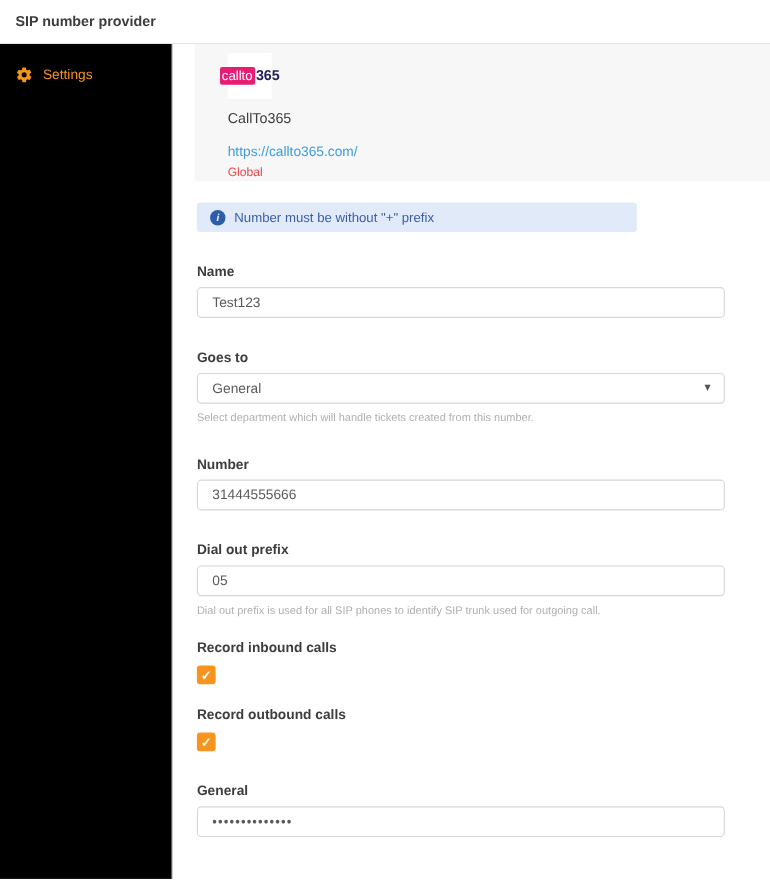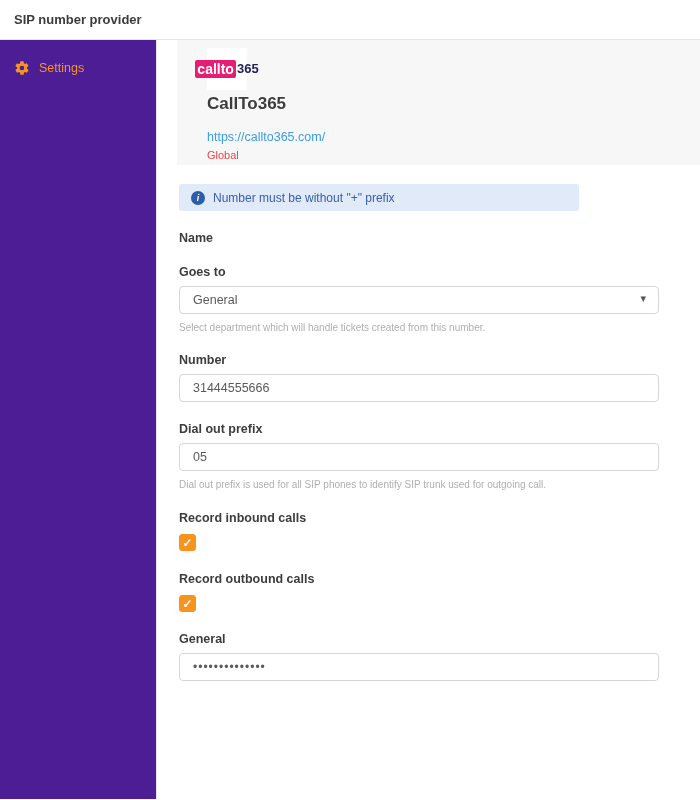--- a/index.html
+++ b/index.html
@@ -18,42 +18,42 @@
     --helper-color:#b0b0b0;
   }
   *{box-sizing:border-box;margin:0;padding:0;}
   html,body{width:700px;height:800px;background:#fff;overflow:hidden;}
   body{font-family:"Liberation Sans", sans-serif;color:var(--label-color);}
 
   .topbar{height:40px;display:flex;align-items:center;padding-left:14px;background:#fff;border-bottom:1px solid var(--divider);}
   .topbar-title{font-size:13px;font-weight:bold;color:#3c3c3c;}
 
   .body-row{display:flex;height:759px;}
-  .sidebar{width:157px;border-right:1px solid var(--divider);background:#4c1d95;flex-shrink:0;}
+  .sidebar{width:157px;border-right:1px solid var(--divider);background:#000000;flex-shrink:0;}
   .sidebar-item{display:flex;align-items:center;gap:9px;padding:20px 0 0 14px;cursor:pointer;}
   .sidebar-item .gear{width:16px;height:16px;display:inline-flex;}
   .sidebar-item-label{font-size:12.5px;color:var(--accent-orange);}
 
   .main{flex:1;background:#fff;}
 
   .provider-header{margin-left:20px;background:var(--block-gray);height:125px;padding:8px 0 0 30px;}
   .logo-box{width:40px;height:42px;background:#fff;display:flex;align-items:center;justify-content:center;}
   .logo-strip{display:flex;align-items:center;}
-  .logo-call{background:var(--logo-pink);color:#fff;font-size:14px;font-weight:bold;padding:1px 2px;border-radius:2px;line-height:1.2;}
+  .logo-call{background:var(--logo-pink);color:#fff;font-size:12px;font-weight:normal;padding:1px 2px;border-radius:2px;line-height:1.2;}
   .logo-365{color:var(--logo-navy);font-size:13px;font-weight:bold;margin-left:1px;}
-  .provider-name{font-size:17px;font-weight:bold;color:#3c3c3c;margin-top:4px;}
+  .provider-name{font-size:13px;font-weight:normal;color:#3c3c3c;margin-top:10px;}
   .provider-url{font-size:12.5px;color:var(--link-blue);text-decoration:none;display:inline-block;margin-top:16px;}
   .provider-scope{font-size:11px;color:#ef4444;margin-top:4px;}
 
   .form-area{margin-left:22px;width:480px;}
   .info-banner{margin-top:19px;width:400px;height:27px;background:var(--banner-bg);border-radius:3px;display:flex;align-items:center;padding-left:12px;gap:8px;}
   .info-icon{width:14px;height:14px;border-radius:50%;background:var(--banner-icon);color:#fff;font-size:9px;font-weight:bold;display:flex;align-items:center;justify-content:center;font-style:italic;flex-shrink:0;}
   .info-text{font-size:12px;color:var(--banner-text);}
 
-  .form-group{margin-top:20px;}
+  .form-group{margin-top:29px;}
   .field-label{font-size:12.5px;font-weight:bold;color:var(--label-color);margin-bottom:7px;}
   .text-input{width:480px;height:28px;border:1px solid var(--input-border);border-radius:4px;padding:0 13px;font-size:12.5px;color:var(--value-color);font-family:"Liberation Sans",sans-serif;background:#fff;outline:none;}
   .password-input{letter-spacing:1px;font-size:12px;}
   .select-box{position:relative;width:480px;height:28px;border:1px solid var(--input-border);border-radius:4px;padding:12px 13px;display:flex;align-items:center;font-size:12.5px;color:var(--value-color);background:#fff;cursor:pointer;}
   .select-caret{position:absolute;right:12px;top:50%;transform:translateY(-58%);font-size:11px;color:#555;}
   .helper-text{font-size:10px;color:var(--helper-color);margin-top:8px;}
 
   .checkbox{width:17px;height:17px;border-radius:3px;border:1px solid var(--input-border);background:#fff;display:flex;align-items:center;justify-content:center;cursor:pointer;}
   .checkbox.checked{background:var(--accent-orange);border-color:var(--accent-orange);}
   .checkbox .check-glyph{color:#fff;font-size:12px;font-weight:bold;line-height:1;}
@@ -96,20 +96,21 @@
 
     <div class="form-area">
 
       <div class="info-banner">
         <span class="info-icon">i</span>
         <span class="info-text">Number must be without "+" prefix</span>
       </div>
 
       <div class="form-group">
         <div class="field-label">Name</div>
+        <input class="text-input" type="text" value="Test123" style="">
       </div>
 
       <div class="form-group">
         <div class="field-label">Goes to</div>
         <div class="select-box">
           <span>General</span>
           <span class="select-caret">▾</span>
         </div>
         <div class="helper-text">Select department which will handle tickets created from this number.</div>
       </div>

